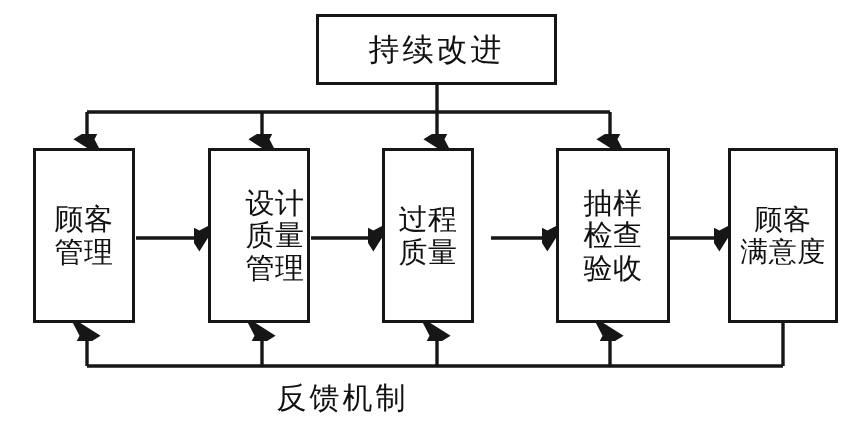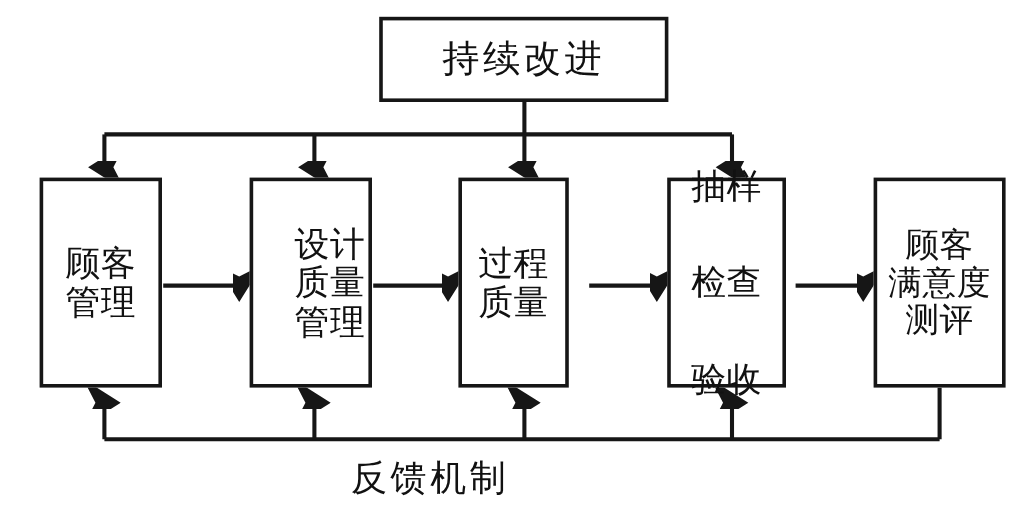--- a/index.html
+++ b/index.html
@@ -53,35 +53,34 @@
   }
   #node-top .node-line { letter-spacing: 3px; }
   .stage-box {
     top: 148px;
     height: 175px;
     font-size: 29px;
   }
   #node-stage-1 { left: 33px;  width: 102px; }
   #node-stage-2 { left: 208px; width: 102px; padding-left: 32px; }
   #node-stage-3 { left: 382px; width: 92px; }
-  #node-stage-4 { left: 556px; width: 99px; gap: 48px; }
+  #node-stage-4 { left: 556px; width: 114px; }
   #node-stage-5 { left: 728px; width: 110px; }
   #node-stage-5 { font-size: 28px; }
 
   #feedback-label {
     position: absolute;
     left: 0;
     top: 378px;
     width: 685px;
     text-align: center;
     font-family: "DejaVu Serif", "Liberation Serif", serif;
     font-size: 30px;
     letter-spacing: 3px;
     color: #111111;
-    padding-left: 16px;
   }
 </style>
 </head>
 <body>
 
 <div id="diagram-root">
 
   <svg id="diagram-svg" viewBox="0 0 861 424">
     <defs>
       <marker id="arrow-down" markerWidth="12" markerHeight="12" refX="1.2" refY="5.2" orient="auto" markerUnits="strokeWidth">
@@ -143,18 +142,17 @@
 
   <div class="node-box stage-box" id="node-stage-4">
     <span class="node-line">抽样</span>
     <span class="node-line">检查</span>
     <span class="node-line">验收</span>
   </div>
 
   <div class="node-box stage-box" id="node-stage-5">
     <span class="node-line">顾客</span>
     <span class="node-line">满意度</span>
-    <span class="node-line">测评</span>
   </div>
 
   <div id="feedback-label">反馈机制</div>
 
 </div>
 
 </body></html>

